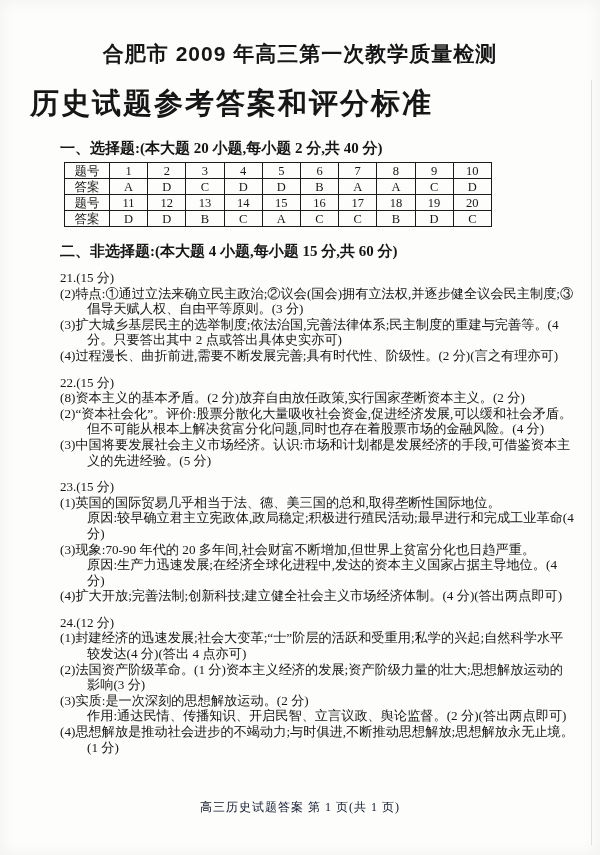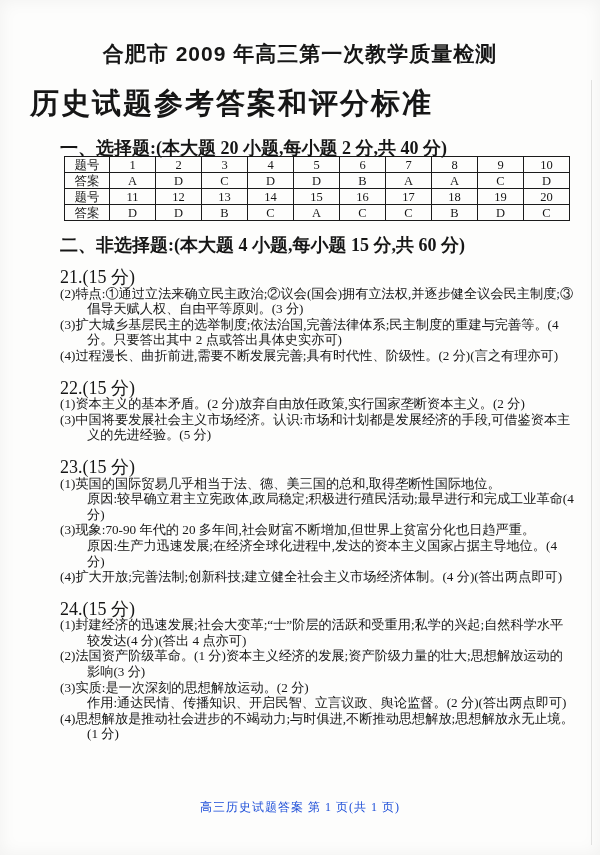--- a/index.html
+++ b/index.html
@@ -42,68 +42,68 @@
     font-weight: bold;
     font-size: 29px;
     letter-spacing: 2px;
   }
   .content {
     padding: 0 26px 0 60px;
   }
   .sec-heading {
     margin-top: 16px;
     font-weight: bold;
-    font-size: 18px;
+    font-size: 15px;
     line-height: 16px;
   }
   .sec-heading.second {
   }
   table.answer-table {
     border-collapse: collapse;
     table-layout: fixed;
-    width: 506px;
-    margin: 0 0 5px 4px;
+    width: 428px;
+    margin: 6px 0 5px 4px;
     background: #fdfdfc;
   }
   table.answer-table td {
     border: 1px solid #1b1b1b;
     height: 15px;
     padding: 0;
     text-align: center;
     vertical-align: middle;
     font-size: 12.5px;
     line-height: 14px;
   }
   table.answer-table td.label-col {
     width: 44px;
   }
   .question {
     margin: 0;
   }
   .q-number {
-    font-size: 18px;
+    font-size: 13px;
     line-height: 15.6px;
-    margin-top: 17px;
+    margin-top: 11px;
   }
   .q-item {
     font-size: 13.2px;
     line-height: 15.6px;
     padding-left: 27px;
     text-indent: -27px;
     white-space: pre-line;
   }
   .page-footer {
     position: absolute;
     top: 799px;
     left: 0;
     right: 0;
     text-align: center;
     font-size: 12px;
     letter-spacing: 1px;
-    color: #1d4ed8;
+    color: #0f172a;
   }
 </style>
 </head>
 <body>
 
 <div class="scan-page">
 
   <div class="doc-title">合肥市 2009 年高三第一次教学质量检测</div>
   <div class="doc-subtitle">历史试题参考答案和评分标准</div>
 
@@ -172,35 +172,36 @@
 
     <div class="question">
       <div class="q-number">21.(15 分)</div>
       <div class="q-item">(2)特点:①通过立法来确立民主政治;②议会(国会)拥有立法权,并逐步健全议会民主制度;③倡导天赋人权、自由平等原则。(3 分)</div>
       <div class="q-item">(3)扩大城乡基层民主的选举制度;依法治国,完善法律体系;民主制度的重建与完善等。(4 分。只要答出其中 2 点或答出具体史实亦可)</div>
       <div class="q-item">(4)过程漫长、曲折前进,需要不断发展完善;具有时代性、阶级性。(2 分)(言之有理亦可)</div>
     </div>
 
     <div class="question">
       <div class="q-number">22.(15 分)</div>
-      <div class="q-item">(1)资本主义的基本矛盾。(2 分)放弃自由放任政策,实行国家垄断资本主义。(2 分)</div>
+      <div class="q-item">(8)资本主义的基本矛盾。(2 分)放弃自由放任政策,实行国家垄断资本主义。(2 分)</div>
+      <div class="q-item">(2)“资本社会化”。评价:股票分散化大量吸收社会资金,促进经济发展,可以缓和社会矛盾。但不可能从根本上解决贫富分化问题,同时也存在着股票市场的金融风险。(4 分)</div>
       <div class="q-item">(3)中国将要发展社会主义市场经济。认识:市场和计划都是发展经济的手段,可借鉴资本主义的先进经验。(5 分)</div>
     </div>
 
     <div class="question">
       <div class="q-number">23.(15 分)</div>
       <div class="q-item">(1)英国的国际贸易几乎相当于法、德、美三国的总和,取得垄断性国际地位。
 原因:较早确立君主立宪政体,政局稳定;积极进行殖民活动;最早进行和完成工业革命(4 分)</div>
       <div class="q-item">(3)现象:70-90 年代的 20 多年间,社会财富不断增加,但世界上贫富分化也日趋严重。
 原因:生产力迅速发展;在经济全球化进程中,发达的资本主义国家占据主导地位。(4 分)</div>
       <div class="q-item">(4)扩大开放;完善法制;创新科技;建立健全社会主义市场经济体制。(4 分)(答出两点即可)</div>
     </div>
 
     <div class="question">
-      <div class="q-number">24.(15 分)</div>
+      <div class="q-number">24.(12 分)</div>
       <div class="q-item">(1)封建经济的迅速发展;社会大变革;“士”阶层的活跃和受重用;私学的兴起;自然科学水平较发达(4 分)(答出 4 点亦可)</div>
       <div class="q-item">(2)法国资产阶级革命。(1 分)资本主义经济的发展;资产阶级力量的壮大;思想解放运动的影响(3 分)</div>
       <div class="q-item">(3)实质:是一次深刻的思想解放运动。(2 分)
 作用:通达民情、传播知识、开启民智、立言议政、舆论监督。(2 分)(答出两点即可)</div>
       <div class="q-item">(4)思想解放是推动社会进步的不竭动力;与时俱进,不断推动思想解放;思想解放永无止境。(1 分)</div>
     </div>
 
   </div>
 
   <div class="page-footer">高三历史试题答案 第 1 页(共 1 页)</div>

